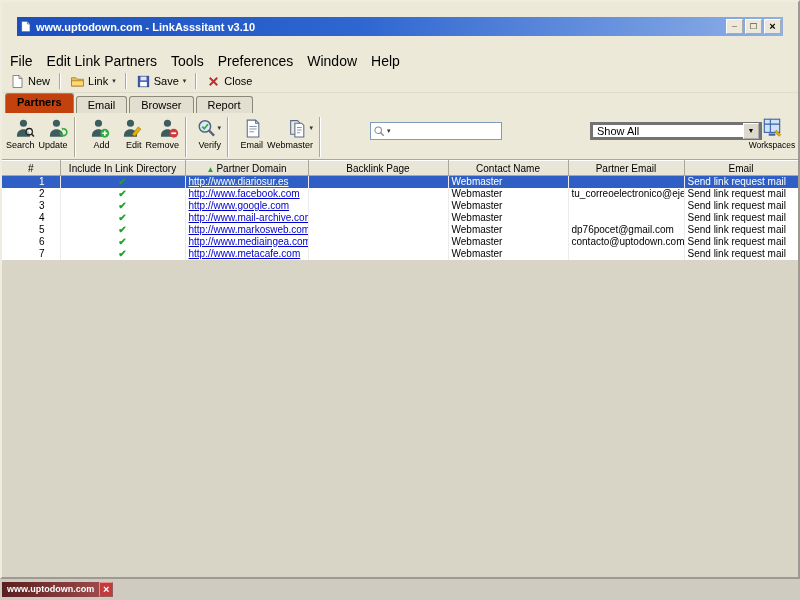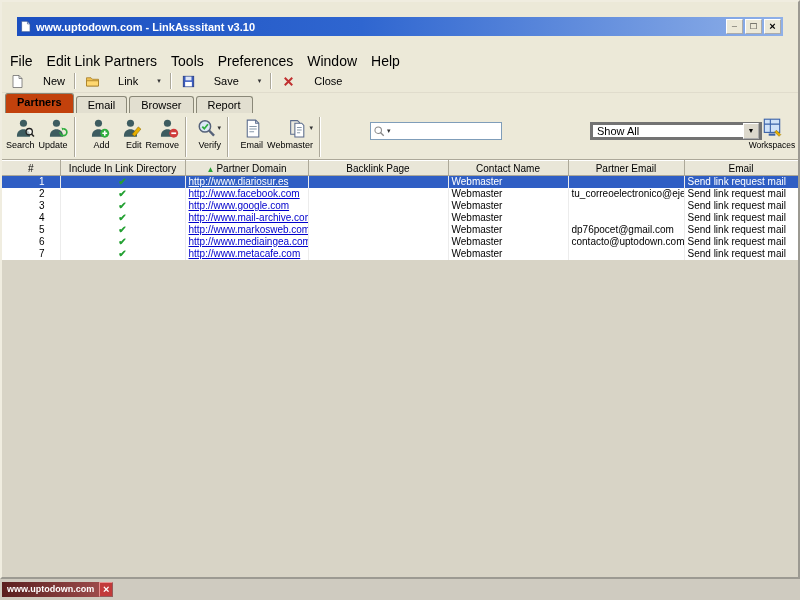--- a/index.html
+++ b/index.html
@@ -20,21 +20,21 @@
   .btn-max::after{content:"□";font-size:10px}
   .btn-close::after{content:"×";font-size:11px}
 
   
   .menubar{display:flex;height:19px;align-items:center;font-size:14px;flex:0 0 auto;padding-left:1px}
   .menu-item{padding:2px 7px;cursor:default}
 
   
   .file-toolbar{display:flex;align-items:center;height:23px;flex:0 0 auto;padding:0 3px;font-size:11px;
     border-bottom:1px solid #e0dccc}
-  .ft-btn{display:flex;align-items:center;gap:18px;padding:2px 4px;border:1px solid transparent;cursor:default}
+  .ft-btn{display:flex;align-items:center;gap:3px;padding:2px 4px;border:1px solid transparent;cursor:default}
   .ft-sep{width:0;height:16px;border-left:1px solid #aca899;border-right:1px solid #fff;margin:0 4px}
   .arrow{font-size:7px;margin-left:1px;color:#333}
 
   
   .tabbar{display:flex;align-items:flex-end;height:20px;flex:0 0 auto;padding-left:3px;position:relative}
   .tab{padding:2px 11px 2px;font-size:11px;border:1px solid #8a8878;border-bottom:none;background:#e2dfd0;
     margin-right:2px;border-radius:3px 3px 0 0;height:17px;cursor:default;position:relative}
   .tab.active{background:#c2410c;font-weight:bold;height:20px;z-index:2}
 
   

